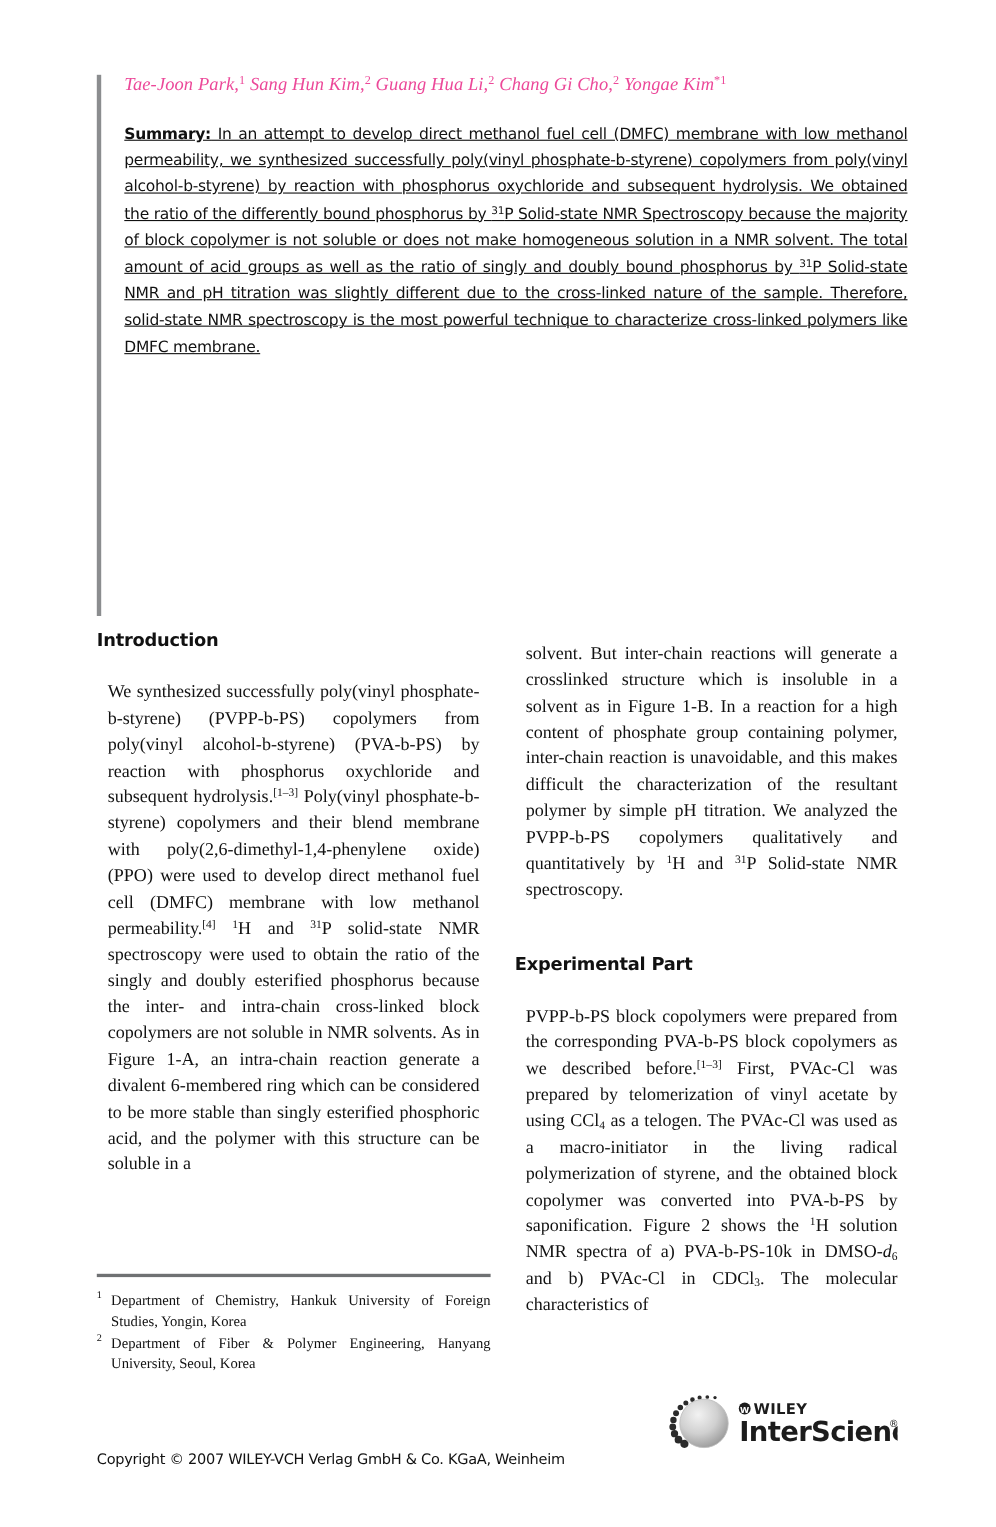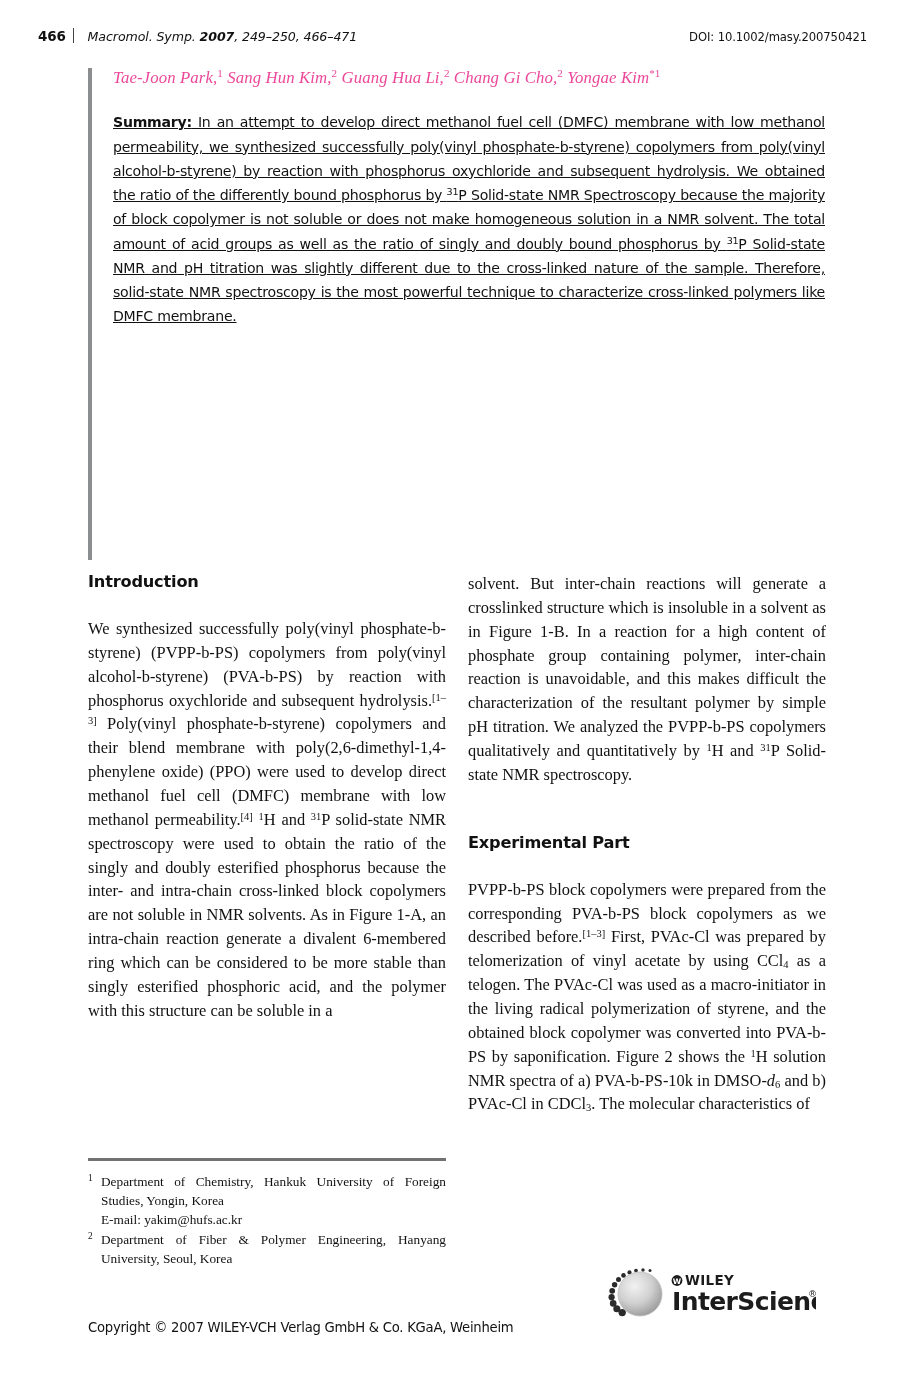--- a/index.html
+++ b/index.html
@@ -160,21 +160,21 @@
   }
   .sec-head.spaced { margin-top: 46px; }
 
   p.body {
     font-family: "Liberation Serif", serif;
     font-size: 16.4px;
     line-height: 1.455;
     text-align: justify;
     text-justify: inter-word;
     color: #111;
-    margin: 0;
+    margin: 10px;
     hyphens: manual;
   }
   p.body sup { font-size: 0.64em; vertical-align: 0.52em; line-height: 0; }
   p.body sub { font-size: 0.64em; vertical-align: -0.22em; line-height: 0; }
   p.body i { font-style: italic; }
 
   
   .footnote-rule {
     position: absolute;
     left: 88px;
@@ -229,26 +229,20 @@
     width: 220px;
     height: 56px;
   }
   .wiley-logo svg { display: block; }
 </style>
 </head>
 <body>
 
 <div class="page">
 
-  <div class="runhead">
-    <span class="folio">466</span>
-    <span class="folio-rule"></span>
-    <span class="runhead-cite"><span>Macromol. Symp. </span><b>2007</b><span>, 249–250, 466–471</span></span>
-    <span class="runhead-doi">DOI: 10.1002/masy.200750421</span>
-  </div>
 
   <div class="accent-bar"></div>
 
   <div class="headmatter">
 
 
     <div class="authors"><span>Tae-Joon Park,</span><sup>1</sup> <span>Sang Hun Kim,</span><sup>2</sup> <span>Guang Hua Li,</span><sup>2</sup> <span>Chang Gi Cho,</span><sup>2</sup> <span>Yongae Kim</span><sup>*1</sup></div>
 
     <p class="summary"><b>Summary:</b><span> In an attempt to develop direct methanol fuel cell (DMFC) membrane with low methanol permeability, we synthesized successfully poly(vinyl phosphate-b-styrene) copolymers from poly(vinyl alcohol-b-styrene) by reaction with phosphorus oxychloride and subsequent hydrolysis. We obtained the ratio of the differently bound phosphorus by </span><sup>31</sup><span>P Solid-state NMR Spectroscopy because the majority of block copolymer is not soluble or does not make homogeneous solution in a NMR solvent. The total amount of acid groups as well as the ratio of singly and doubly bound phosphorus by </span><sup>31</sup><span>P Solid-state NMR and pH titration was slightly different due to the cross-linked nature of the sample. Therefore, solid-state NMR spectroscopy is the most powerful technique to characterize cross-linked polymers like DMFC membrane.</span></p>
 
@@ -267,21 +261,21 @@
       <h2 class="sec-head spaced">Experimental Part</h2>
       <p class="body"><span>PVPP-b-PS block copolymers were prepared from the corresponding PVA-b-PS block copolymers as we described before.</span><sup>[1–3]</sup><span> First, PVAc-Cl was prepared by telomerization of vinyl acetate by using CCl</span><sub>4</sub><span> as a telogen. The PVAc-Cl was used as a macro-initiator in the living radical polymerization of styrene, and the obtained block copolymer was converted into PVA-b-PS by saponification. Figure 2 shows the </span><sup>1</sup><span>H solution NMR spectra of a) PVA-b-PS-10k in DMSO-</span><i>d</i><sub>6</sub><span> and b) PVAc-Cl in CDCl</span><sub>3</sub><span>. The molecular characteristics of</span></p>
     </div>
 
   </div>
 
   <div class="footnote-rule"></div>
   <div class="footnotes">
     <div class="fn">
       <span class="fn-mark">1</span>
-      <span class="fn-text"><span>Department of Chemistry, Hankuk University of Foreign Studies, Yongin, Korea</span><span class="plain">E-mail: yakim@hufs.ac.kr</span></span>
+      <span class="fn-text"><span>Department of Chemistry, Hankuk University of Foreign Studies, Yongin, Korea</span></span>
     </div>
     <div class="fn">
       <span class="fn-mark">2</span>
       <span class="fn-text"><span>Department of Fiber &amp; Polymer Engineering, Hanyang University, Seoul, Korea</span></span>
     </div>
   </div>
 
   <div class="copyright">Copyright © 2007 WILEY-VCH Verlag GmbH &amp; Co. KGaA, Weinheim</div>
 
   <div class="wiley-logo">

